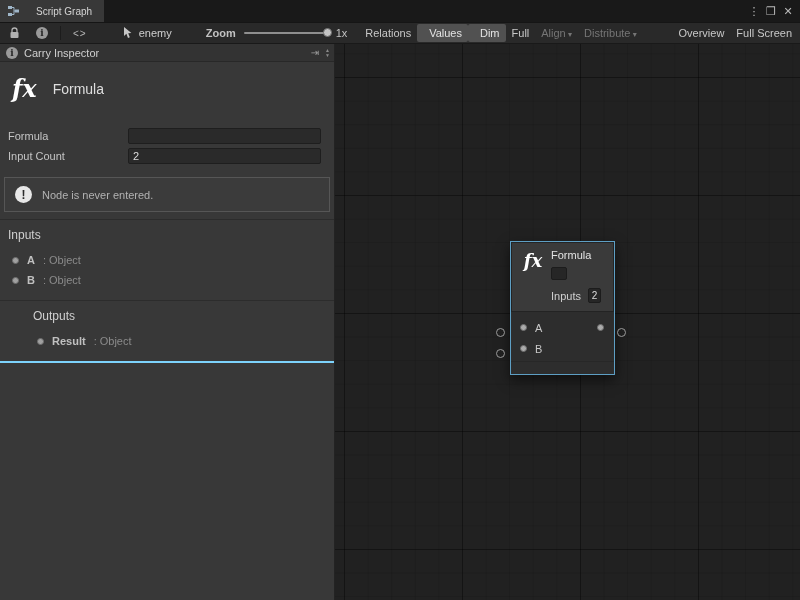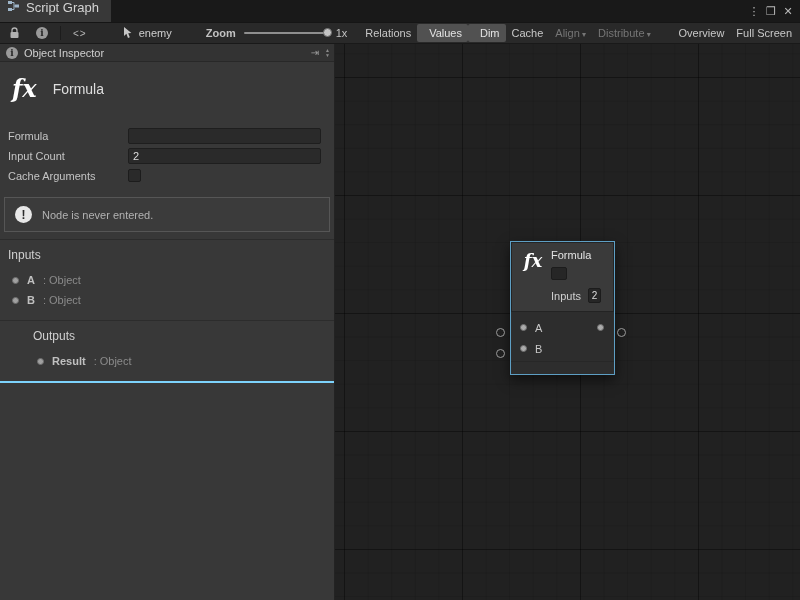--- a/index.html
+++ b/index.html
@@ -3,22 +3,22 @@
 <meta charset="utf-8">
 <style>
   * { margin:0; padding:0; box-sizing:border-box; }
   html,body { width:800px; height:600px; overflow:hidden; background:#191919;
               font-family:"Liberation Sans","DejaVu Sans",sans-serif; }
   .app { position:relative; width:800px; height:600px; }
 
   
   .tabbar { position:absolute; left:0; top:0; width:800px; height:22px; background:#191919;
             display:flex; align-items:stretch; }
-  .tab { display:flex; gap:6px; background:#383838; padding:0 12px 0 8px;
-         font-size:13px; color:#d4d4d4; }
+  .tab { display:flex; align-items:center; gap:16px; background:#383838; padding:0 12px 0 8px;
+         font-size:10px; color:#d4d4d4; }
   .tab svg { display:block; }
   .win-controls { margin-left:auto; display:flex; align-items:center; gap:1px; padding-right:4px; }
   .win-btn { width:16px; height:18px; line-height:18px; text-align:center; color:#b9b9b9; font-size:11px; }
 
   
   .toolbar { position:absolute; left:0; top:22px; width:800px; height:22px; background:#292929;
              border-top:1px solid #151515; border-bottom:1px solid #191919;
              display:flex; align-items:center; font-size:11px; color:#c8c8c8; }
   .tb-icon { display:inline-flex; align-items:center; justify-content:center; height:16px; }
   .lock { margin-left:6px; width:16px; }
@@ -144,31 +144,31 @@
       <span>enemy</span>
     </span>
     <span class="zoom-label">Zoom</span>
     <span class="zoom-track">
       <span class="zoom-knob"></span>
     </span>
     <span class="zoom-val">1x</span>
     <button class="tb-btn">Relations</button>
     <button class="tb-btn active">Values</button>
     <button class="tb-btn active">Dim</button>
-    <button class="tb-btn">Cache</button>
+    <button class="tb-btn">Full</button>
     <button class="tb-btn disabled dd">Align</button>
     <button class="tb-btn disabled dd">Distribute</button>
     <button class="tb-btn push">Overview</button>
     <button class="tb-btn">Full Screen</button>
   </div>
 
   <div class="inspector">
     <div class="insp-header">
       <span class="info-circle">i</span>
-      <span>Object Inspector</span>
+      <span>Carry Inspector</span>
       <span class="hdr-right">
         <span>⇥</span>
         <span class="mini-arrows">
             <span>▲</span>
             <span>▼</span>
           </span>
       </span>
     </div>
 
     <div class="insp-title">
@@ -177,24 +177,20 @@
     </div>
 
     <div class="fields">
       <div class="frow">
         <span class="flabel">Formula</span>
         <span class="finput"></span>
       </div>
       <div class="frow">
         <span class="flabel">Input Count</span>
         <span class="finput">2</span>
-      </div>
-      <div class="frow">
-        <span class="flabel">Cache Arguments</span>
-        <span class="fcheck"></span>
       </div>
     </div>
 
     <div class="warnbox">
       <span class="warn-ic">!</span>
       <span>Node is never entered.</span>
     </div>
 
     <div class="section">
       <div class="sec-head">Inputs</div>

